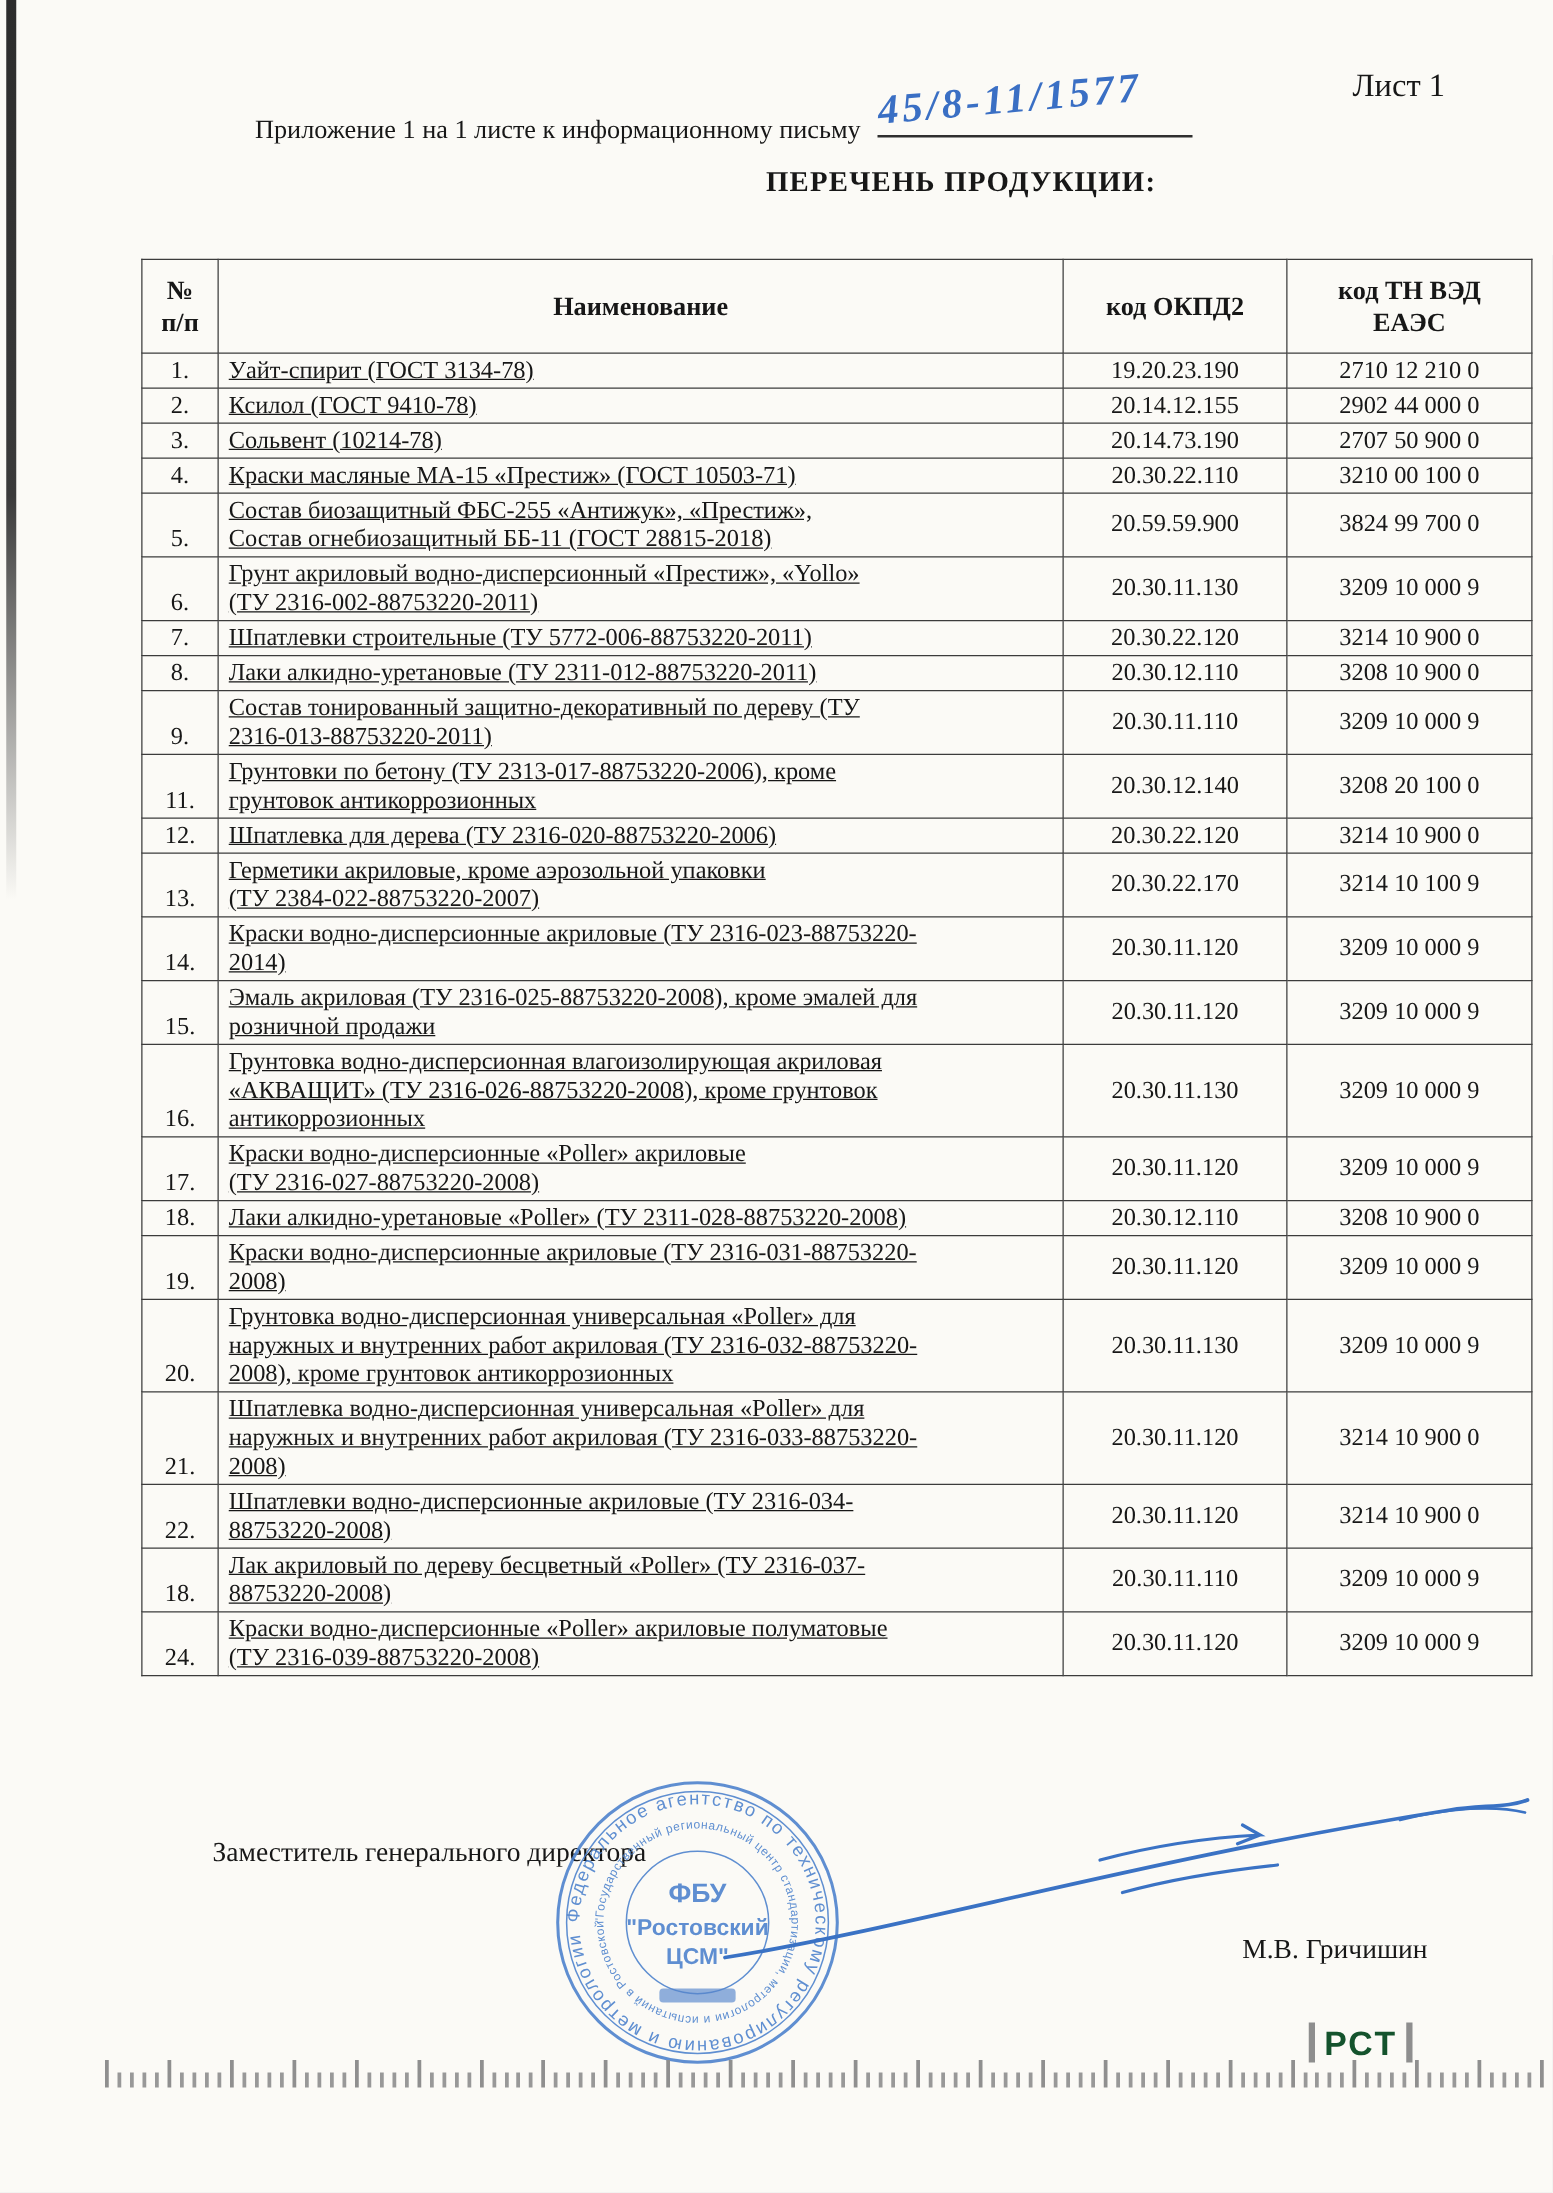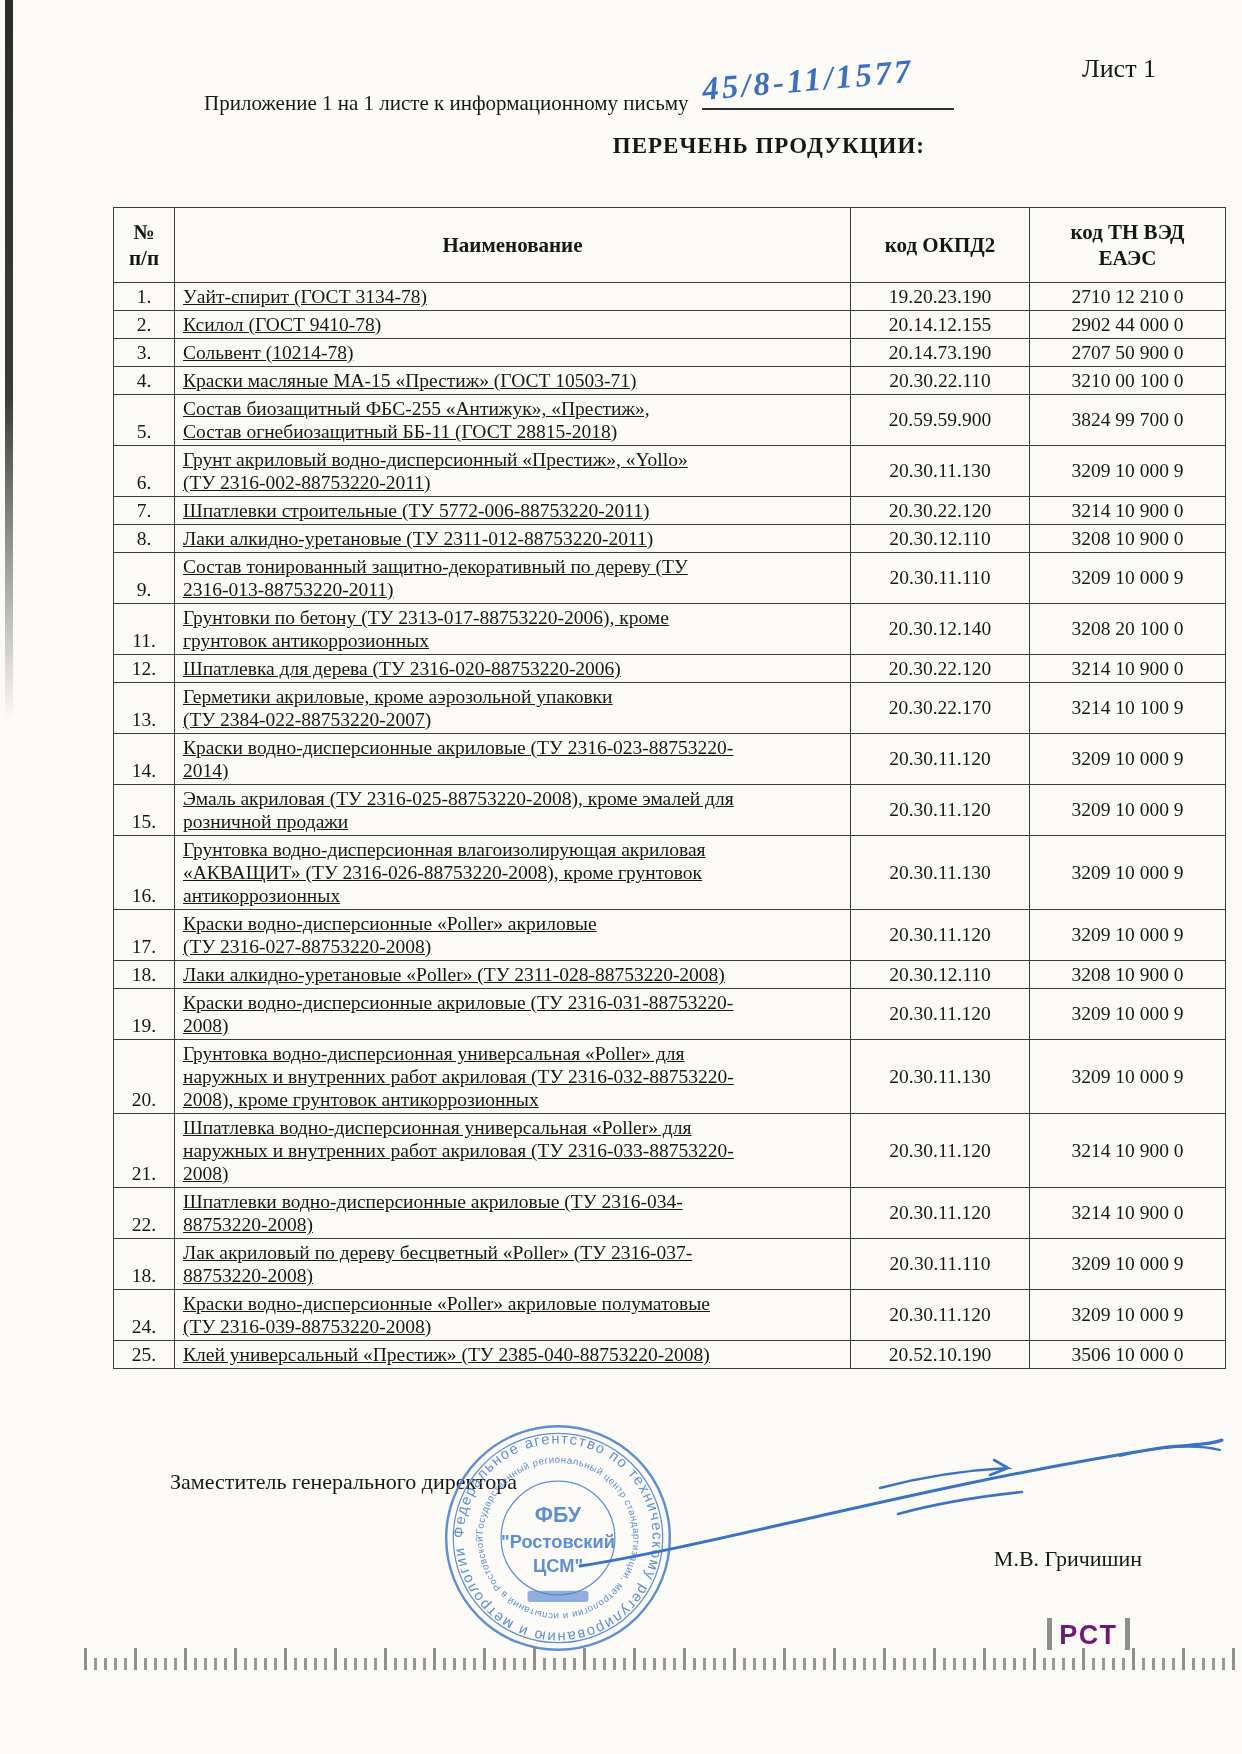--- a/index.html
+++ b/index.html
@@ -96,21 +96,21 @@
     width:244px;height:244px;opacity:.88;
   }
   .signature-ink{
     position:absolute;left:560px;top:-22px;
     width:680px;height:170px;
   }
   
   .rst-mark{
     position:absolute;right:112px;bottom:104px;
     font-family:"Liberation Sans","DejaVu Sans",sans-serif;
-    font-size:27px;font-weight:bold;color:#701a75;letter-spacing:2px;
+    font-size:27px;font-weight:bold;color:#14532d;letter-spacing:2px;
     border-left:5px solid #8e8e8e;border-right:5px solid #8e8e8e;
     padding:4px 7px 2px 7px;line-height:26px;
   }
   .scan-ruler{
     position:absolute;left:84px;bottom:84px;width:1152px;height:26px;
     display:flex;align-items:flex-end;justify-content:space-between;
   }
   .scan-ruler .tick{
     display:inline-block;width:3px;height:12px;background:#989898;
   }
@@ -305,26 +305,20 @@
           <td class="okpd2">20.30.11.110</td>
           <td class="tnved">3209 10 000 9</td>
         </tr>
         <tr>
           <td class="num">24.</td>
           <td class="name">Краски водно-дисперсионные «Poller» акриловые полуматовые
 (ТУ 2316-039-88753220-2008)</td>
           <td class="okpd2">20.30.11.120</td>
           <td class="tnved">3209 10 000 9</td>
         </tr>
-        <tr>
-          <td class="num">25.</td>
-          <td class="name">Клей универсальный «Престиж» (ТУ 2385-040-88753220-2008)</td>
-          <td class="okpd2">20.52.10.190</td>
-          <td class="tnved">3506 10 000 0</td>
-        </tr>
       </tbody>
   </table>
 
   <div class="sig-section">
     <div class="sig-position">
       <div>Заместитель генерального директора</div>
     </div>
     <div class="sig-name">М.В. Гричишин</div>
 
     <svg class="stamp" viewBox="0 0 240 240">

